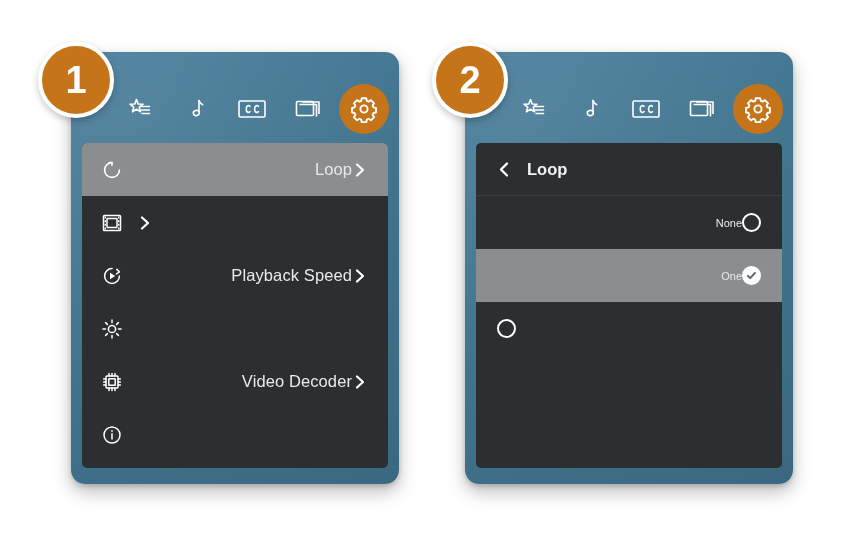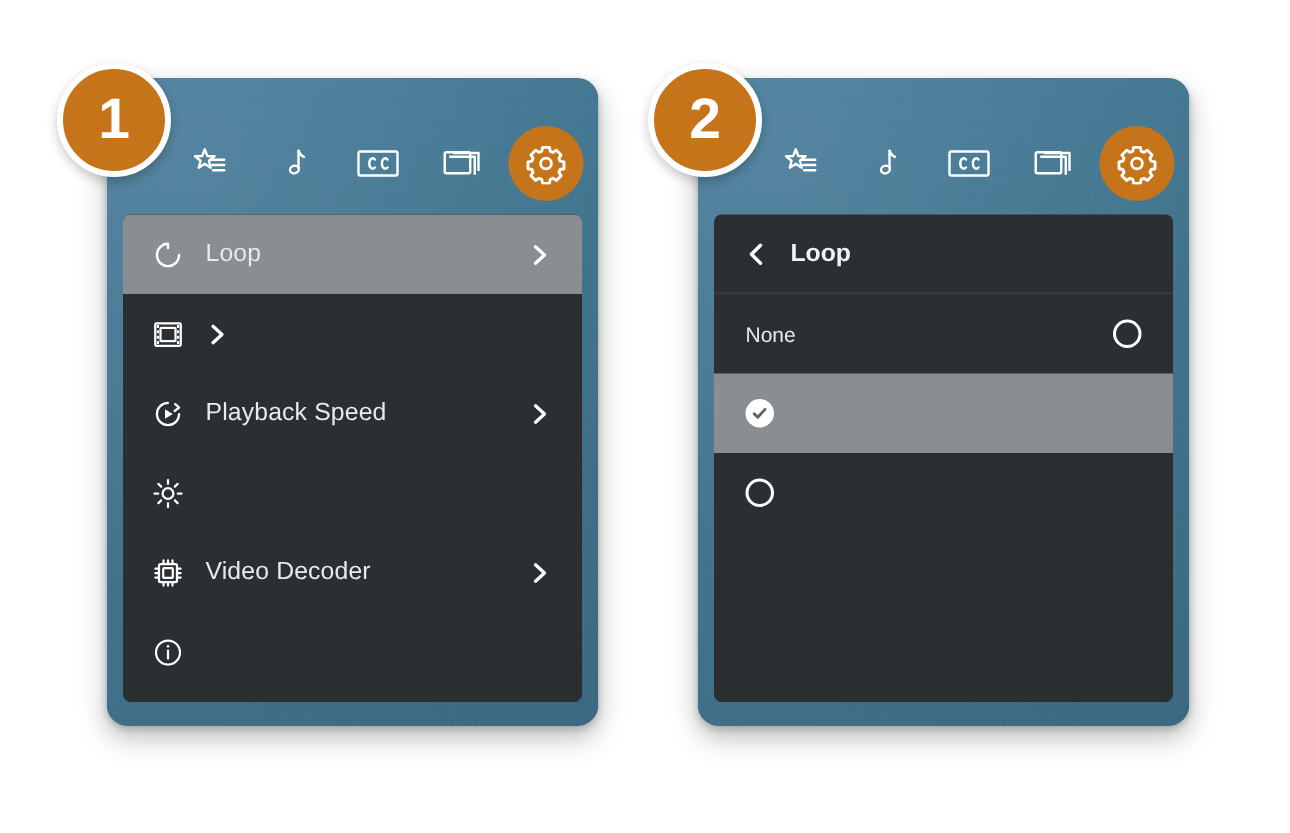--- a/index.html
+++ b/index.html
@@ -80,20 +80,21 @@
   .menu-panel {
     position: absolute;
     left: 11px;
     right: 11px;
     top: 91px;
     bottom: 16px;
     background: #2b2f32;
     border-radius: 5px;
     overflow: hidden;
     z-index: 2;
+    text-align: right;
   }
 
   .menu-row {
     height: 53px;
     display: flex;
     align-items: center;
     padding: 0 17px 0 16px;
     color: #e8eaeb;
     font-size: 16.5px;
     letter-spacing: 0.1px;
@@ -140,21 +141,21 @@
     justify-content: center;
     margin-right: 13px;
   }
 
   .opt-row {
     height: 53px;
     display: flex;
     align-items: center;
     padding: 0 21px 0 21px;
     color: #e8eaeb;
-    font-size: 14px;
+    font-size: 11px;
   }
   .opt-row.selected { background: #8a8e91; }
   .opt-label { flex: 1; }
 
   .radio {
     width: 19px;
     height: 19px;
     border-radius: 50%;
     border: 2px solid #ffffff;
     background: transparent;
@@ -403,20 +404,21 @@
         </span>
         <span>Loop</span>
       </div>
 
       <div class="opt-row">
         <span class="opt-label">None</span>
         <span class="radio"></span>
       </div>
 
       <div class="opt-row selected">
+        <span class="opt-label">One</span>
         <span class="radio checked">
           <svg width="13" height="13" viewBox="0 0 13 13" fill="none" stroke="#5d6265" stroke-width="1.9" stroke-linecap="round" stroke-linejoin="round">
             <path d="M2.8 6.8 L5.2 9.2 L10 3.9"></path>
           </svg>
         </span>
       </div>
 
       <div class="opt-row">
         <span class="radio"></span>
       </div>

